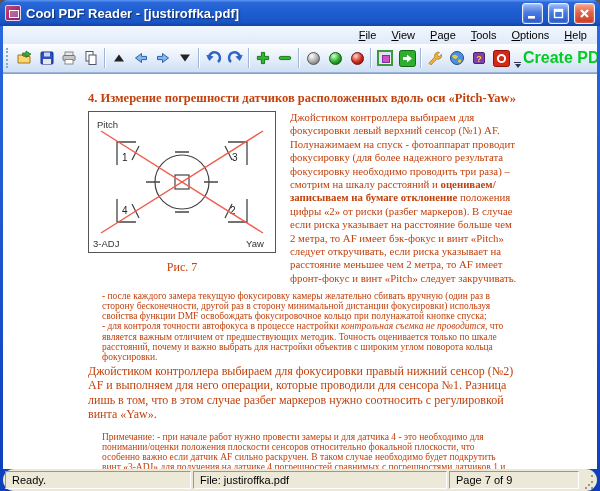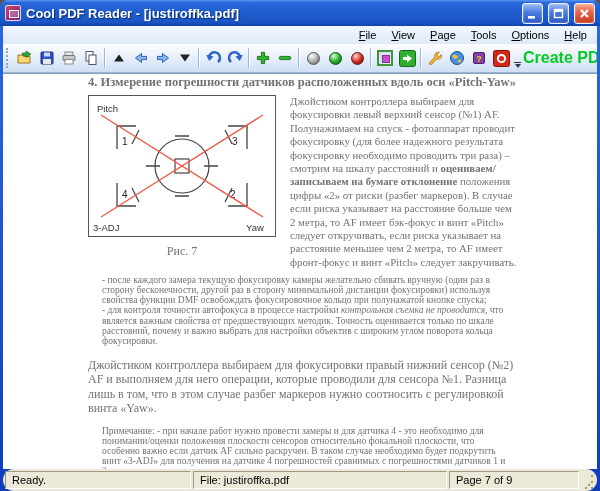--- a/index.html
+++ b/index.html
@@ -69,30 +69,30 @@
   .img-icon::after{ content:""; position:absolute; left:3px; top:3px; width:6px; height:6px; background:#d050c8; border:1px solid #8030a0;}
   .overflow-chip{ width:11px; height:23px; display:flex; flex-direction:column; align-items:center; justify-content:flex-end; padding-bottom:2px; flex:none;}
   .overflow-chip .bar{ width:7px; height:1px; background:#335; margin-bottom:1px;}
   .overflow-chip .arr{ width:0; height:0; border-left:3px solid transparent; border-right:3px solid transparent; border-top:4px solid #335;}
   .create-pdf{ margin-left:0; font-size:16px; font-weight:bold; color:#00cc22; white-space:nowrap; }
 
   
   .docarea{
     flex:1; margin:0 3px; background:#ffffff; overflow:hidden;
     box-shadow:inset 0 1px 0 #8ca0b8;
-    padding:2px 78px 0 85px;
-    font-family:"Liberation Serif", serif; color:#737373;
+    padding:18px 78px 0 85px;
+    font-family:"Liberation Serif", serif; color:#c2410c;
   }
   .doc-heading{ font-size:12.5px; font-weight:bold; margin-bottom:5px; }
   .doc-row{ display:flex; }
   .fig-col{ flex:0 0 202px; }
   .fig-caption{ width:188px; text-align:center; font-size:12px; margin-top:3px; }
   .text-col{ flex:1; font-size:10.8px; line-height:13.4px; }
   .notes{ margin:6px 0 0 14px; font-size:9.5px; line-height:1.06; padding-right:4px;}
-  .para2{ margin-top:12px; font-size:12px; line-height:14.5px; }
+  .para2{ margin-top:2px; font-size:12px; line-height:14.5px; }
   .note3{ margin:10px 0 0 14px; font-size:9.5px; line-height:1.06; padding-right:8px;}
 
   
   .statusbar{
     flex:0 0 22px; margin:0 3px; background:#ece9d8; display:flex; gap:2px;
     padding:2px 2px 2px 2px; font-size:11px; color:#000; align-items:stretch;border-radius:11px;
   }
   .sb-panel{
     border:1px solid; border-color:#9d9884 #ffffff #ffffff #9d9884;
     padding:0 6px; display:flex; align-items:center; white-space:nowrap; overflow:hidden;
@@ -329,21 +329,21 @@
       </div>
 
       <div class="text-col">
         <span>Джойстиком контроллера выбираем для фокусировки левый верхний сенсор (№1) AF. Полунажимаем на спуск -  фотоаппарат проводит фокусировку (для более надежного результата фокусировку необходимо проводить три раза) – смотрим на шкалу расстояний и </span><b>оцениваем/записываем на бумаге отклонение</b><span> положения цифры «2» от риски (разбег маркеров). В случае если риска указывает на расстояние больше чем 2 метра, то AF имеет бэк-фокус и винт «Pitch» следует откручивать, если  риска указывает на расстояние меньшее чем 2 метра, то AF имеет фронт-фокус и винт «Pitch» следует закручивать.</span>
       </div>
     </div>
 
     <div class="notes">
       <div>- после каждого замера текущую фокусировку камеры желательно сбивать вручную (один раз в сторону бесконечности, другой раз в сторону минимальной дистанции фокусировки)  используя свойства функции DMF освобождать фокусировочное кольцо при полунажатой кнопке спуска;</div>
       <div>
-        <span>- для контроля точности автофокуса в процессе настройки </span><i>контрольная съемка не проводится</i><span>, что является важным свойства от предшествующих методик. Точность оценивается только по шкале расстояний, почему и важно выбрать для настройки объектив с широким углом поворота кольца фокусировки.</span>
+        <span>- для контроля точности автофокуса в процессе настройки </span><i>контрольная съемка не проводится</i><span>, что является важным отличием от предшествующих методик. Точность оценивается только по шкале расстояний, почему и важно выбрать для настройки объектив с широким углом поворота кольца фокусировки.</span>
       </div>
     </div>
 
     <div class="para2">Джойстиком контроллера выбираем для фокусировки правый нижний сенсор (№2) AF и выполняем для него операции, которые проводили для сенсора №1. Разница лишь в том, что в этом случае разбег маркеров нужно соотносить с регулировкой винта «Yaw».</div>
 
     <div class="note3">Примечание: - при начале работ нужно провести замеры и для датчика 4 - это необходимо для понимании/оценки положения плоскости сенсоров относительно фокальной плоскости, что особенно важно если датчик AF сильно раскручен. В таком случае необходимо будет подкрутить винт «3-ADJ» для получения на датчике 4  погрешностей сравнимых с погрешностями датчиков 1 и 2.</div>
   </div>
 
   <div class="statusbar">
     <div class="sb-panel sb-status">Ready.</div>

